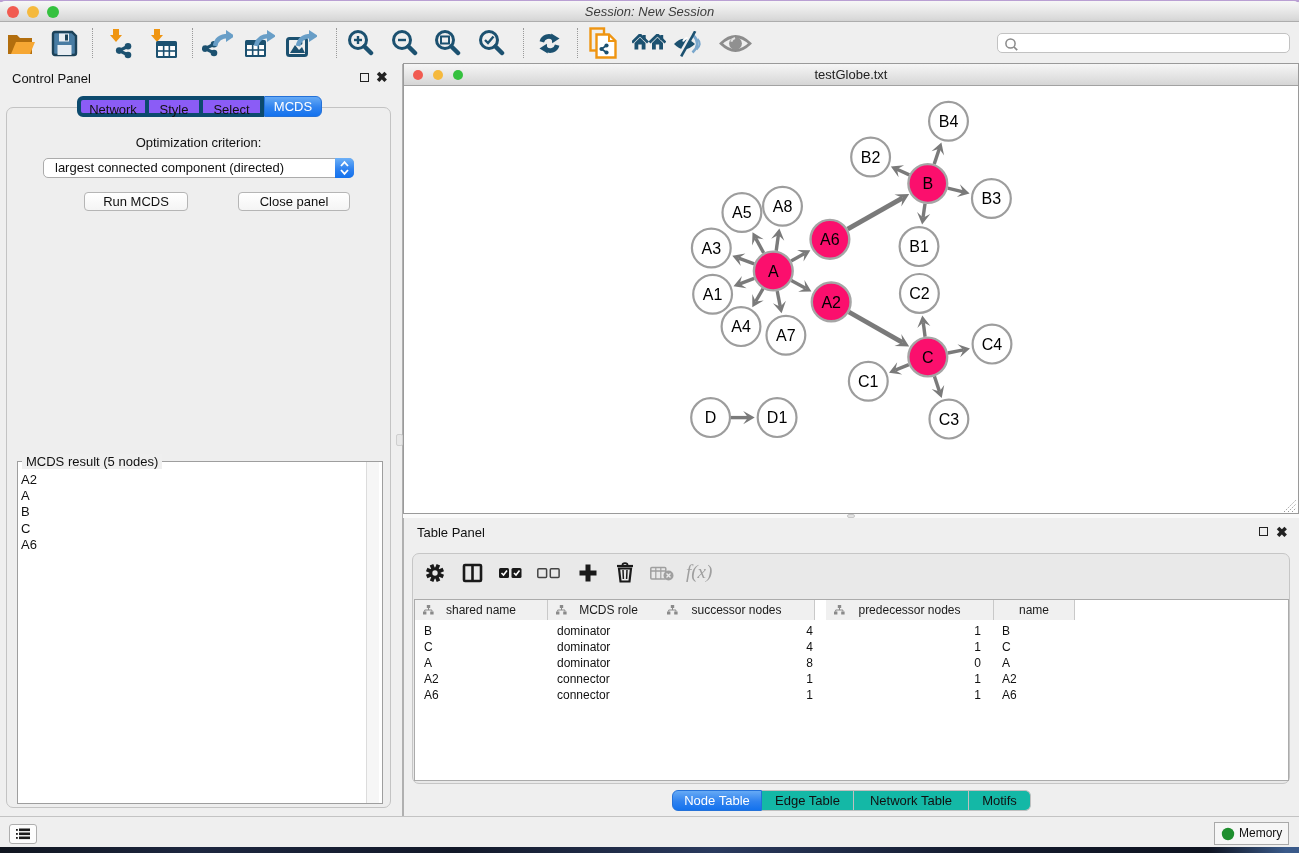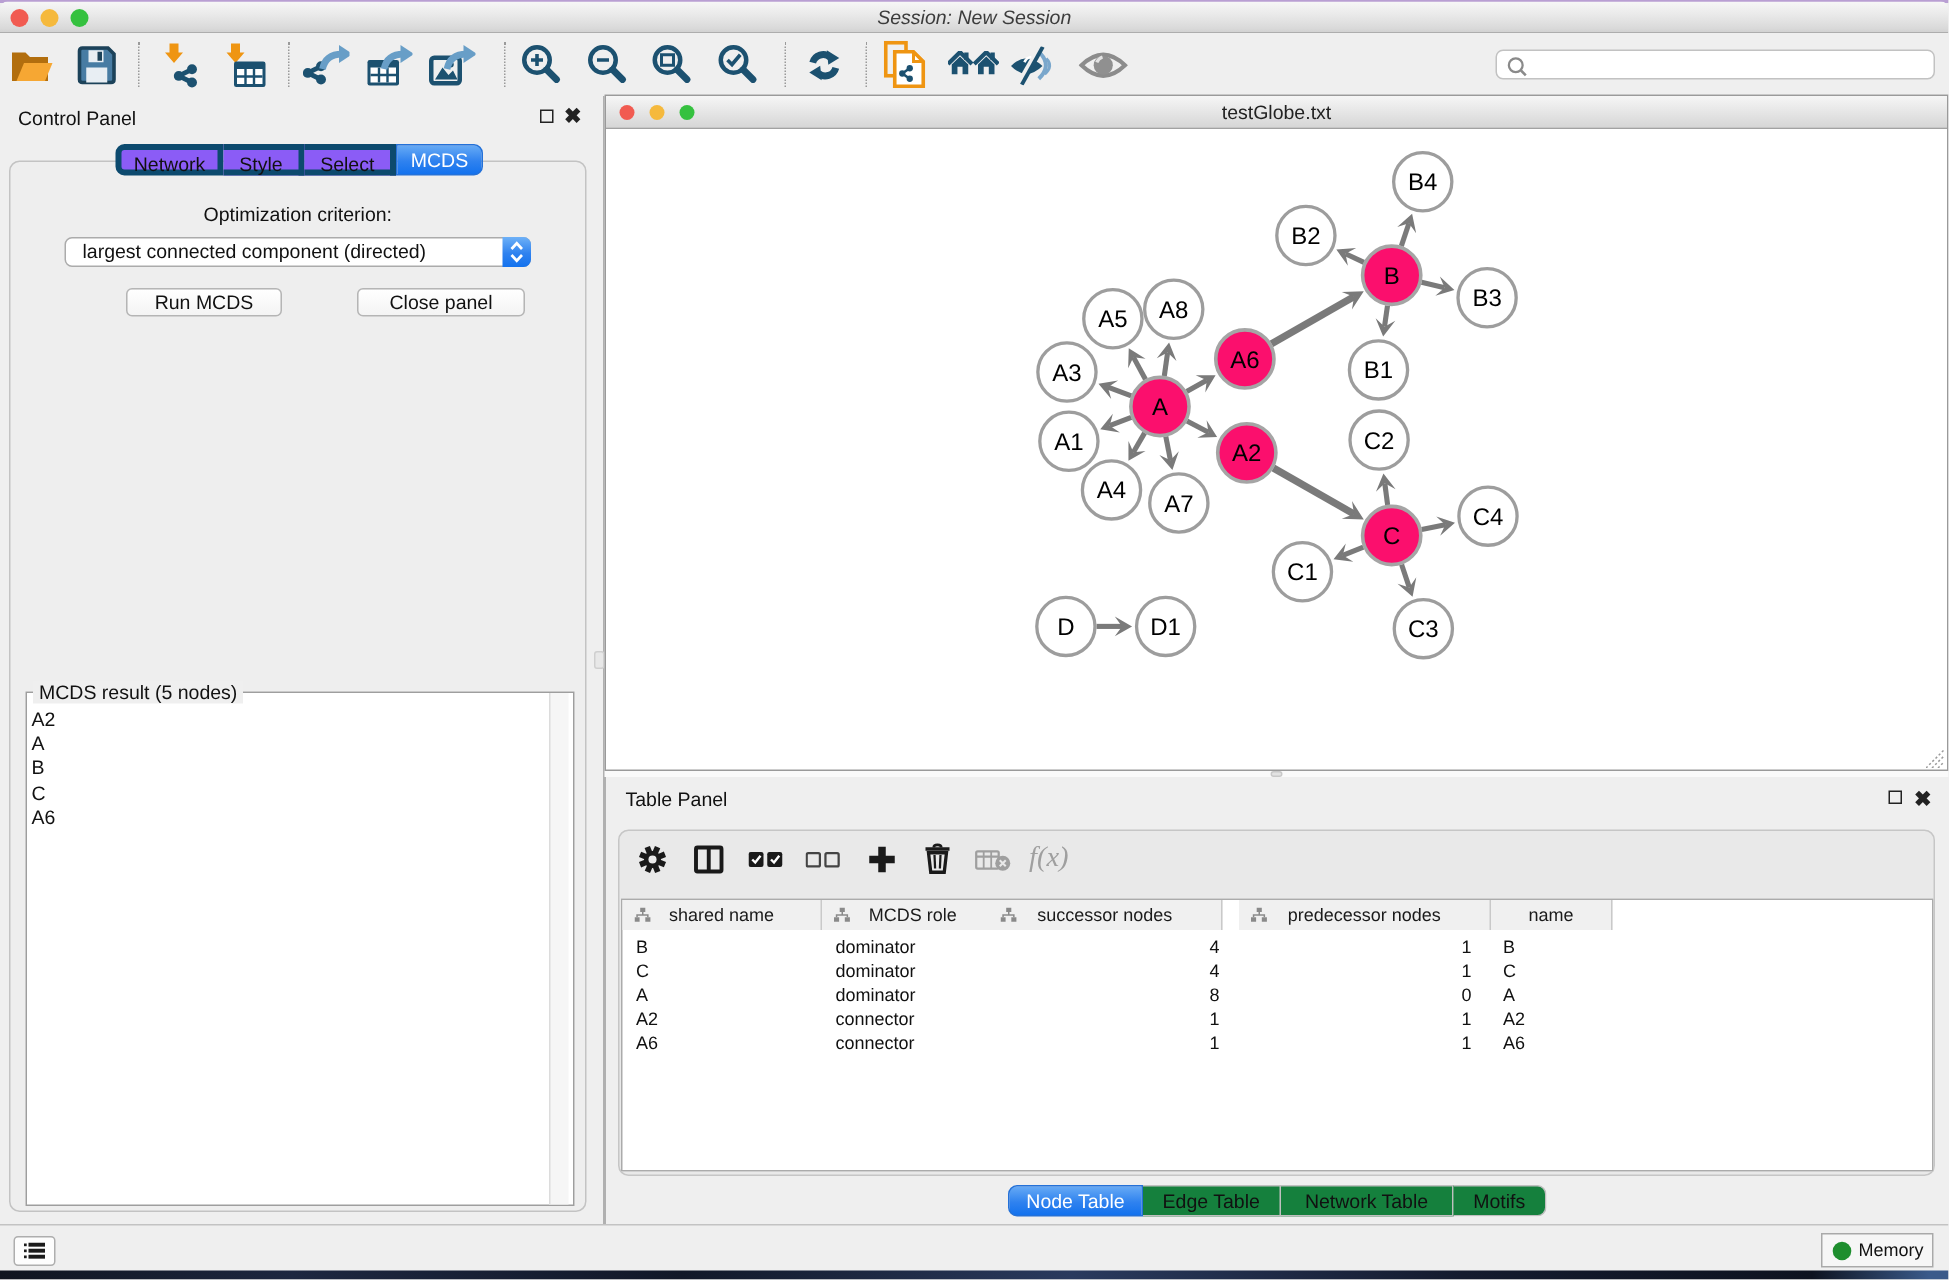--- a/index.html
+++ b/index.html
@@ -51,21 +51,21 @@
 #tp { left:404px; top:518px; width:895px; height:298px; background:#efefef; }
 #tp-title { left:417px; top:525px; font-size:13px; color:#111; }
 #tp-pane { left:412px; top:553px; width:878px; height:231px; background:#e9e9e9; border:1px solid #c6c6c6; border-radius:7px; }
 #tp-table { left:414px; top:599px; width:875px; height:182px; background:#fff; border:1px solid #ababab; }
 .th { position:absolute; top:0; height:20px; background:#f0f0f0; border-right:1px solid #c9c9c9;
   font-size:12px; color:#1a1a1a; text-align:center; line-height:20px; }
 .hicon { position:absolute; left:8px; top:5px; }
 .tr { position:absolute; font-size:12px; color:#111; height:16px; line-height:16px; }
 .td { position:absolute; }
 .tab2 { position:absolute; top:790px; height:21px; font-size:13px; text-align:center;
-  line-height:20px; background:#15803d; border:1px solid #bfbfbf; color:#111; }
+  line-height:20px; background:#14b8a6; border:1px solid #bfbfbf; color:#111; }
 
 #statusbar { left:0; top:816px; width:1299px; height:31px; background:#efefef; border-top:1px solid #c3c3c3; }
 #listbtn { left:9px; top:824px; width:28px; height:20px; background:#fdfdfd; border:1px solid #aeaeae; border-radius:3px; }
 #membtn { left:1214px; top:822px; width:75px; height:23px; background:#f6f6f6; border:1px solid #a9a9a9;
   font-size:12px; color:#111; line-height:21px; padding-left:24px; }
 #darkstrip { left:0; top:847px; width:1299px; height:6px;
   background:linear-gradient(90deg,#10151f,#1d2740 15%,#121828 35%,#2a3a5e 55%,#141b2e 75%,#0e1320 93%,#3a5a8a 99%); }
 </style></head>
 <body>
 <div class="abs" id="deskstrip"></div>

